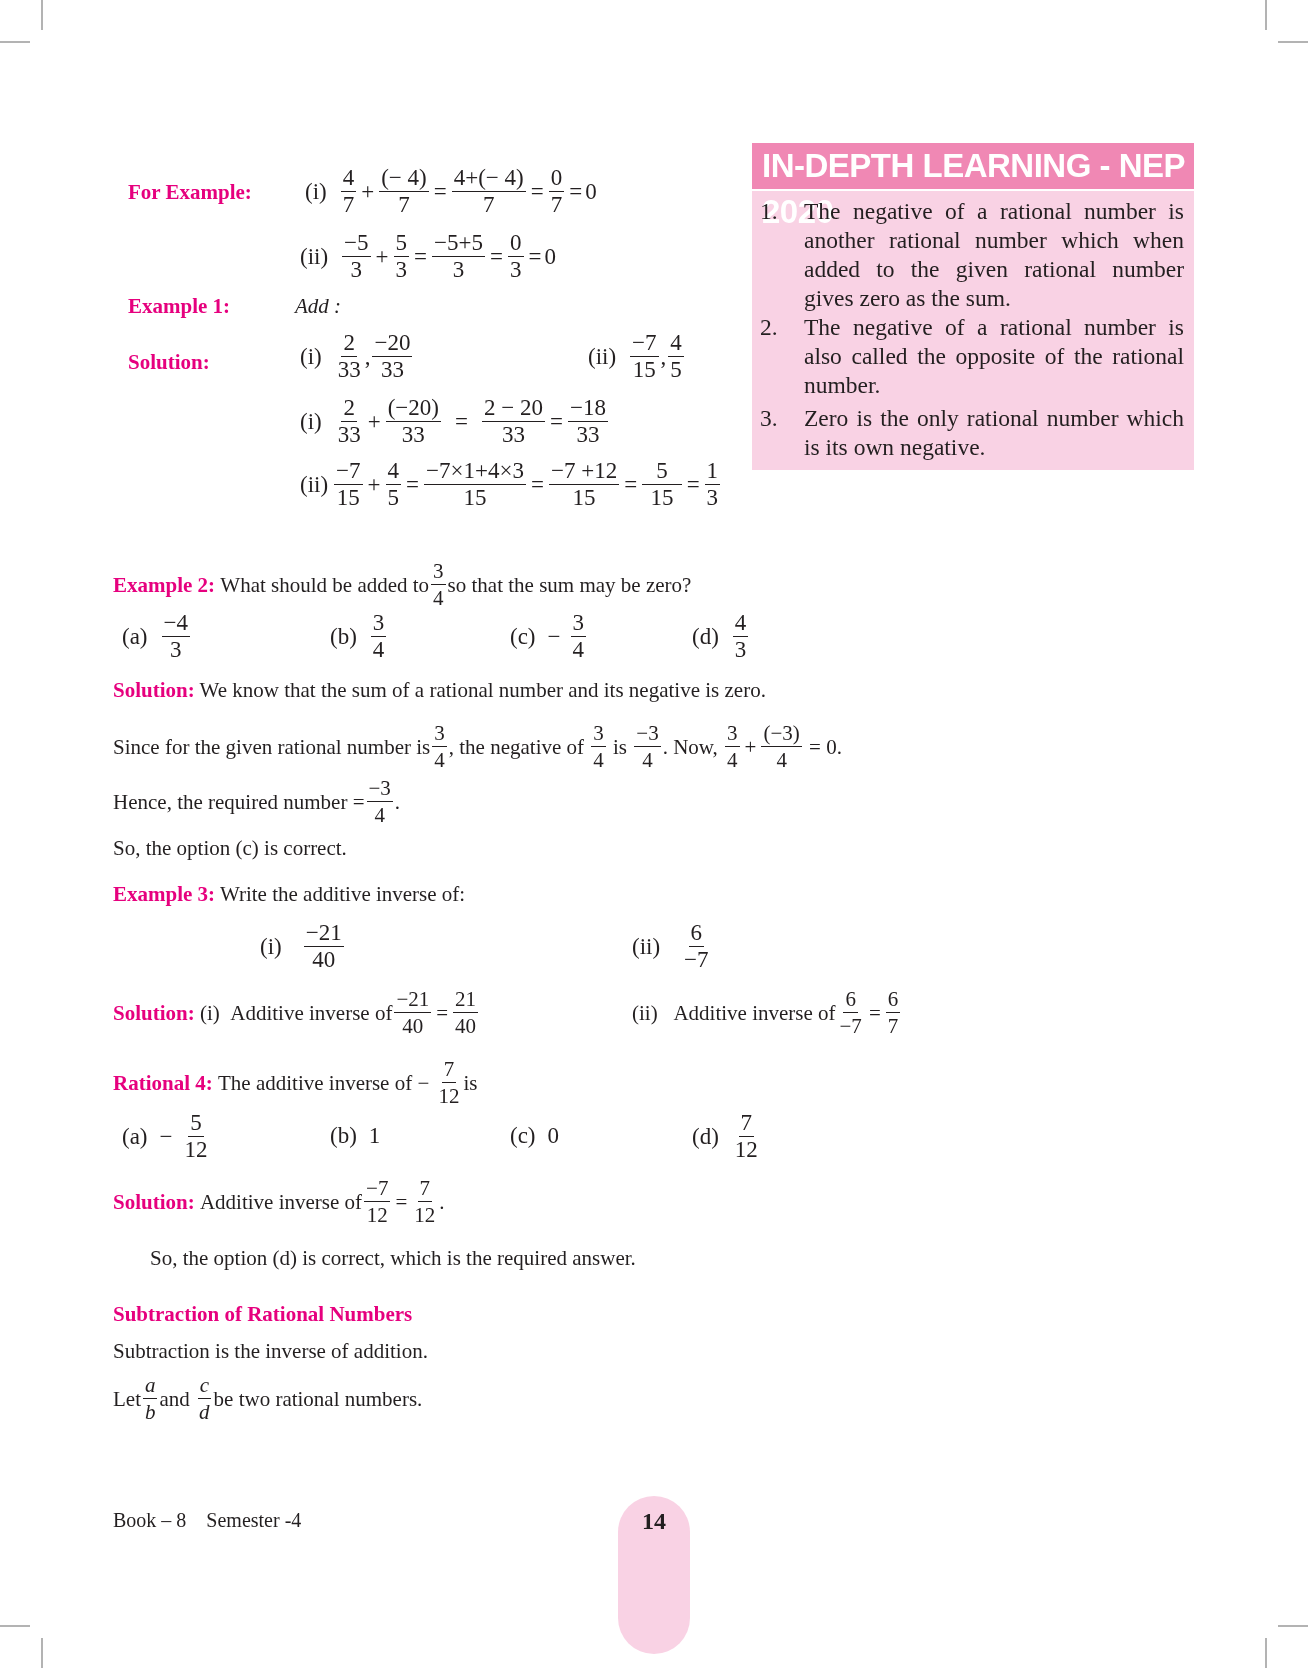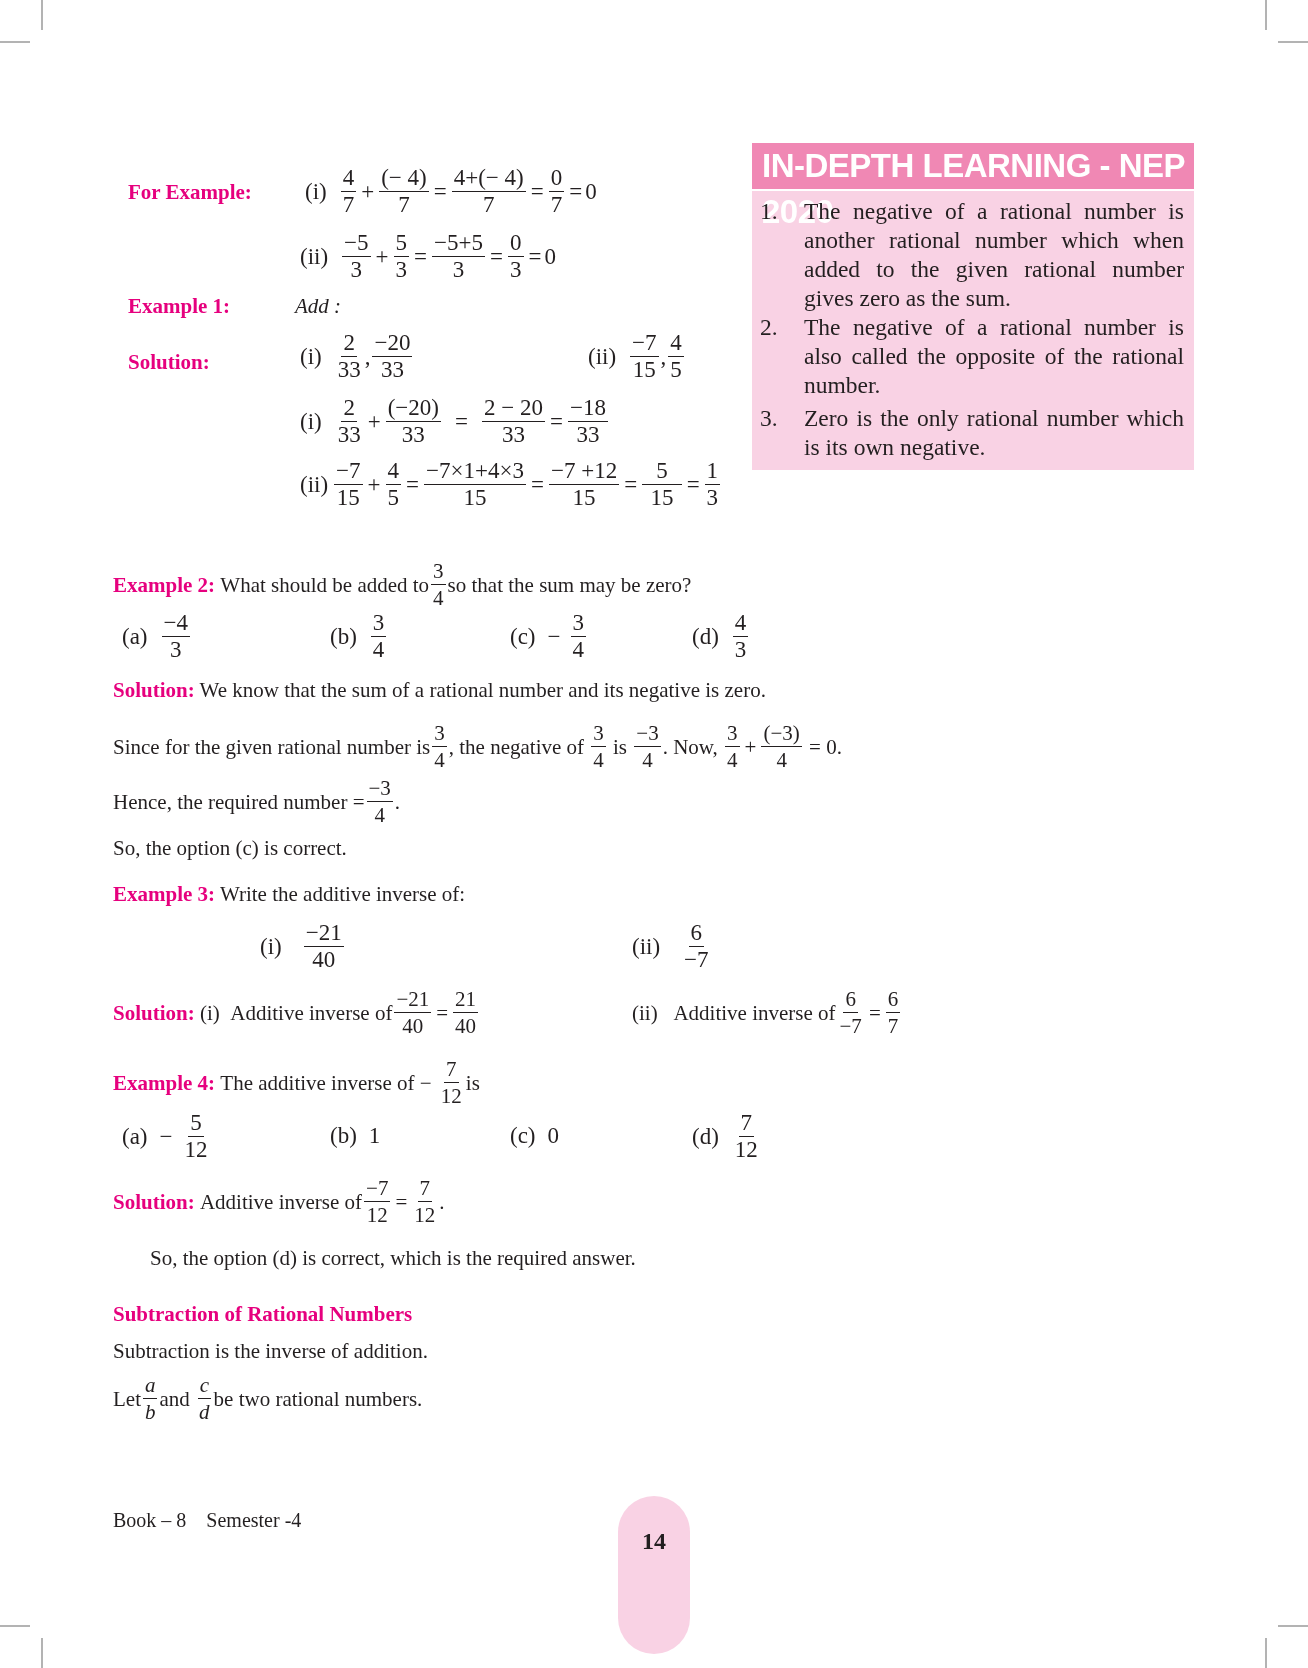--- a/index.html
+++ b/index.html
@@ -17,21 +17,21 @@
   .lbl { margin-right:12px; }
   .sidebox { position:absolute; left:752px; top:143px; width:442px;border-radius:12px; }
   .sidebox .hdr { background:#f088b4; height:46px; color:#fff;
       font-family:"Liberation Sans","DejaVu Sans",sans-serif; font-weight:bold; font-size:33px;
       line-height:46px; padding-left:10px; letter-spacing:-0.5px; transform-origin:left; }
   .sidebox .body { margin-top:2px; background:#f9d2e4; padding:6px 10px 8px 8px; }
   .sidebox .item { display:flex; font-size:23.5px; line-height:29px; }
   .sidebox .item .num { width:44px; flex:none; }
   .sidebox .item .t { text-align:justify; text-align-last:left; flex:1; }
   .pill { position:absolute; left:618px; top:1496px; width:72px; height:158px; background:#f9d2e4; border-radius:36px; }
-  .pill span { display:block; text-align:center; margin-top:32px; font-weight:bold; font-size:24px; }
+  .pill span { display:block; text-align:center; margin-top:12px; font-weight:bold; font-size:24px; }
   .row { position:absolute; display:flex; align-items:center; }
   .ital { font-style:italic; }
 </style>
 </head>
 <body>
 
 <div class="crop" style="left:41px;top:0;width:2px;height:30px"></div>
 <div class="crop" style="left:0;top:41px;width:30px;height:2px"></div>
 <div class="crop" style="left:1265px;top:0;width:2px;height:30px"></div>
 <div class="crop" style="left:1278px;top:41px;width:30px;height:2px"></div>
@@ -307,21 +307,21 @@
       <span class="n">6</span>
       <span class="d">−7</span>
     </span><span class="op">=</span>
   <span class="frac">
       <span class="n">6</span>
       <span class="d">7</span>
     </span>
 </div>
 
 <div class="row txt" style="left:113px;top:1056px">
-  <span class="pink">Example 4:</span>&nbsp;
+  <span class="pink">Rational 4:</span>&nbsp;
   <span>The additive inverse of −</span>&nbsp;
   <span class="frac">
       <span class="n">7</span>
       <span class="d">12</span>
     </span>
   <span>is</span>
 </div>
 <div class="row math" style="left:122px;top:1110px">
     <span class="lbl">(a)</span>
     <span style="margin-right:8px">−</span>

